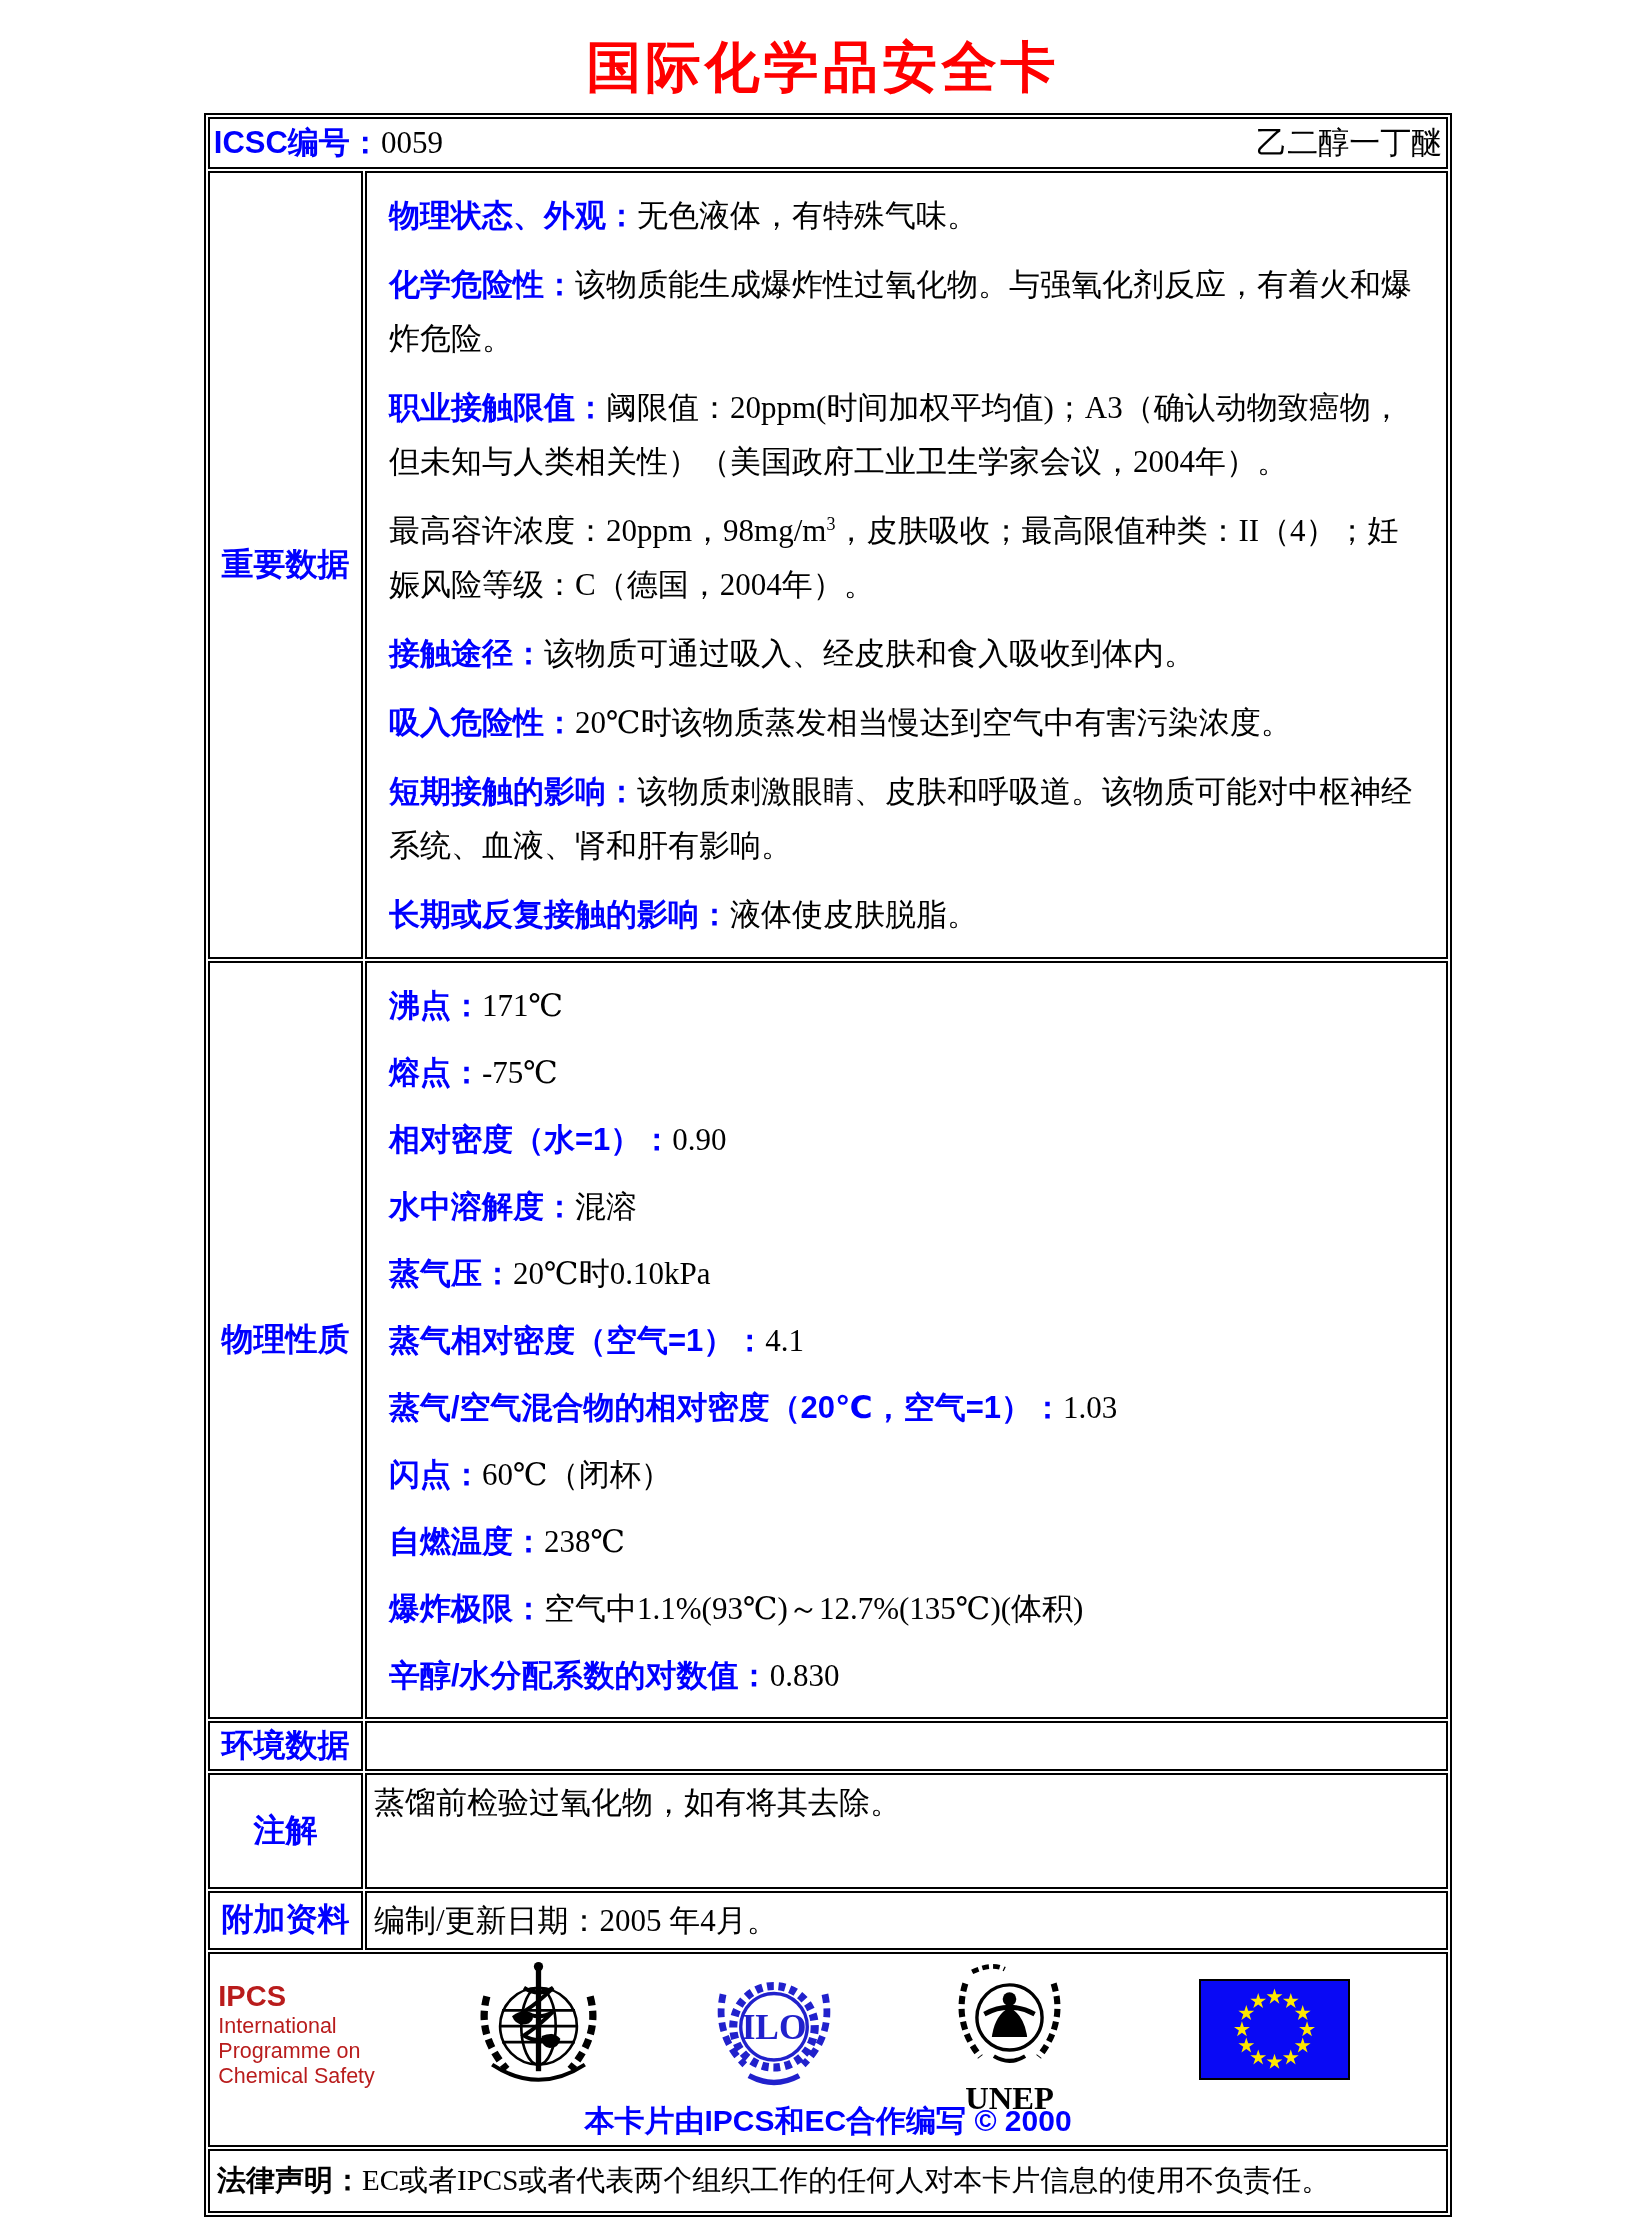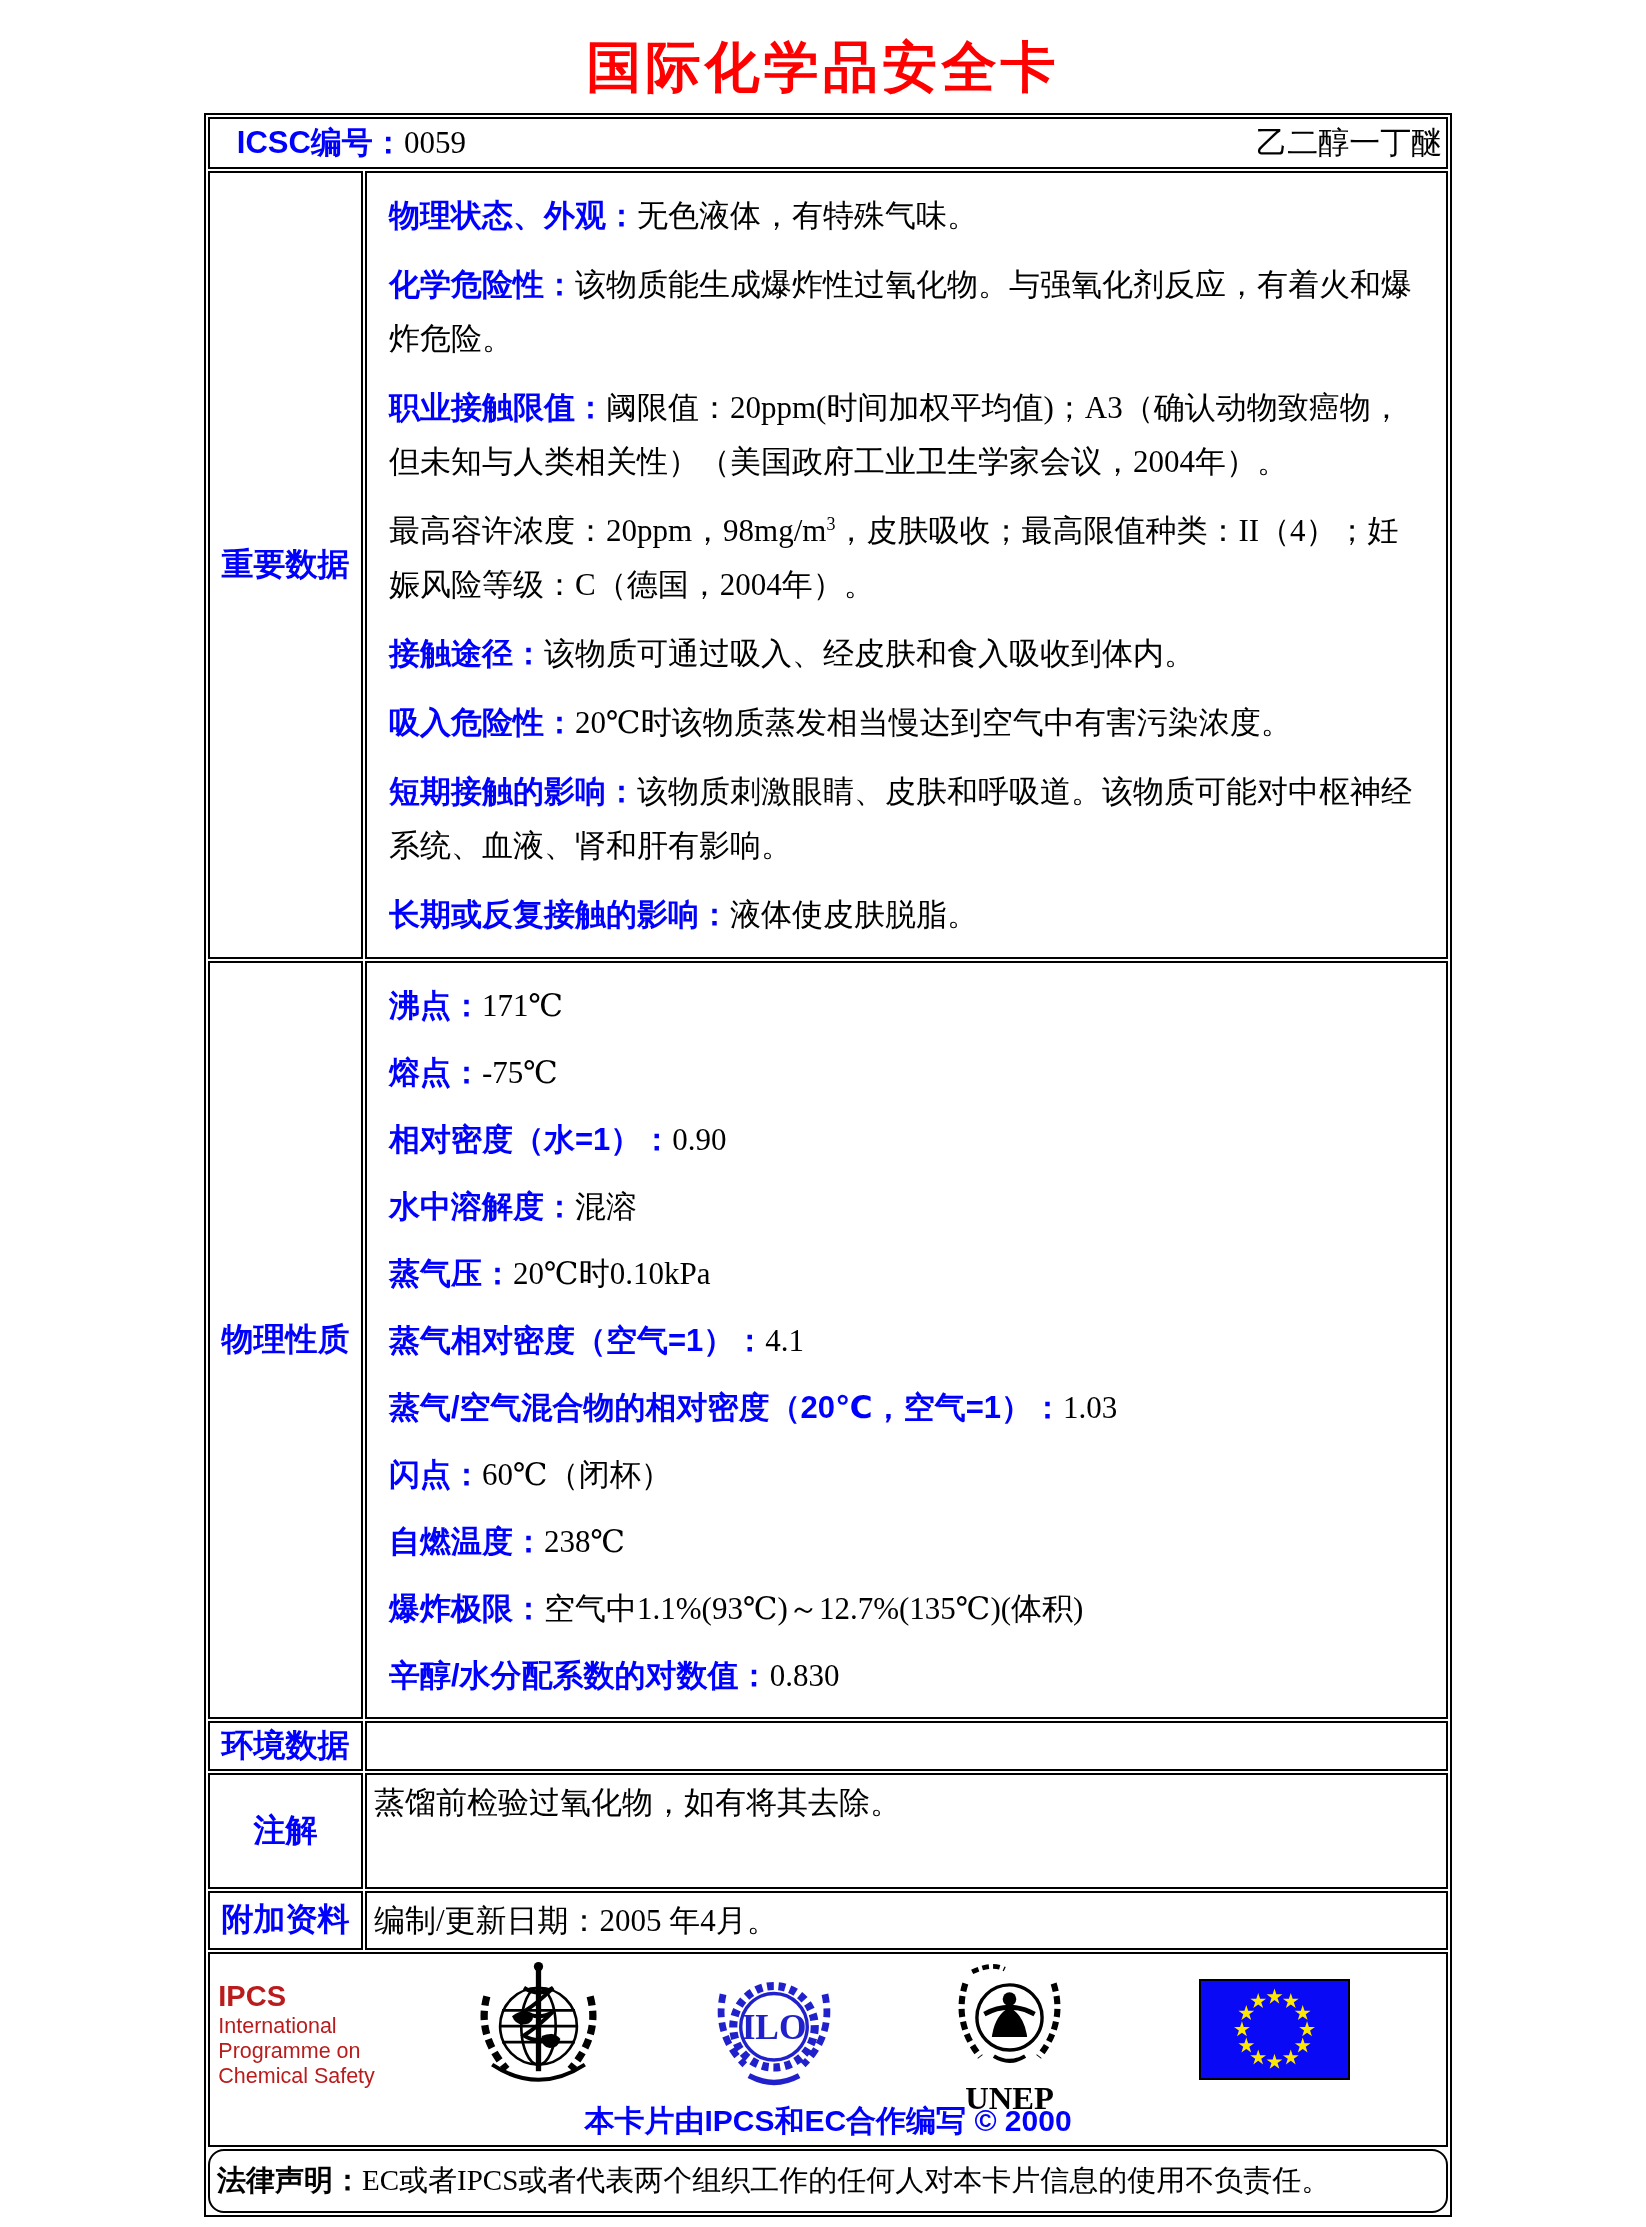--- a/index.html
+++ b/index.html
@@ -17,36 +17,36 @@
   td{border:2.1px solid #000;vertical-align:top;background:#fff;}
   td.lab{width:149px;text-align:center;vertical-align:middle;
         font-family:"Liberation Sans","DejaVu Sans",sans-serif;
         font-weight:bold;font-size:32px;color:var(--blue);}
   td.cnt{padding:1.4px 7px 0 7px;font-size:31px;line-height:54px;}
   .blab{color:var(--blue);font-family:"Liberation Sans","DejaVu Sans",sans-serif;font-weight:bold;}
   p.para{margin:15px;}
   sup{font-size:18px;line-height:0;}
   
   .icsc-line{display:flex;justify-content:space-between;align-items:center;height:46px;
-        font-size:31px;padding:0 2.8px;margin-left:23px;}
+        font-size:31px;padding:0 2.8px;}
   
   td.phys{line-height:52px;}
   
   td.single{vertical-align:middle;font-size:31px;}
   
   td.footer-cell{position:relative;height:189px;}
   .ipcs-block{position:absolute;left:8.3px;top:25px;
         font-family:"Liberation Sans","DejaVu Sans",sans-serif;font-size:21.5px;line-height:25px;color:#b91c1c;}
   .ipcs-title{font-size:29px;font-weight:bold;line-height:35px;}
   .logo{position:absolute;}
   .footer-caption{position:absolute;left:0;top:147px;width:100%;text-align:center;
         font-family:"Liberation Sans","DejaVu Sans",sans-serif;
         font-weight:bold;font-size:30px;color:var(--blue);}
   
-  td.legal{vertical-align:middle;font-size:29px;padding:0 7px;border-radius:16px;}
+  td.legal{vertical-align:middle;font-size:29px;padding:0 7px;}
   .legal-lab{font-family:"Liberation Sans","DejaVu Sans",sans-serif;font-weight:bold;color:#000;}
   .eu-flag{width:147px;height:97px;background:var(--eu-blue);border:2.1px solid #000;position:relative;}
 </style>
 </head>
 <body>
 
 <div class="page">
 
   <div class="page-title">国际化学品安全卡</div>
 

